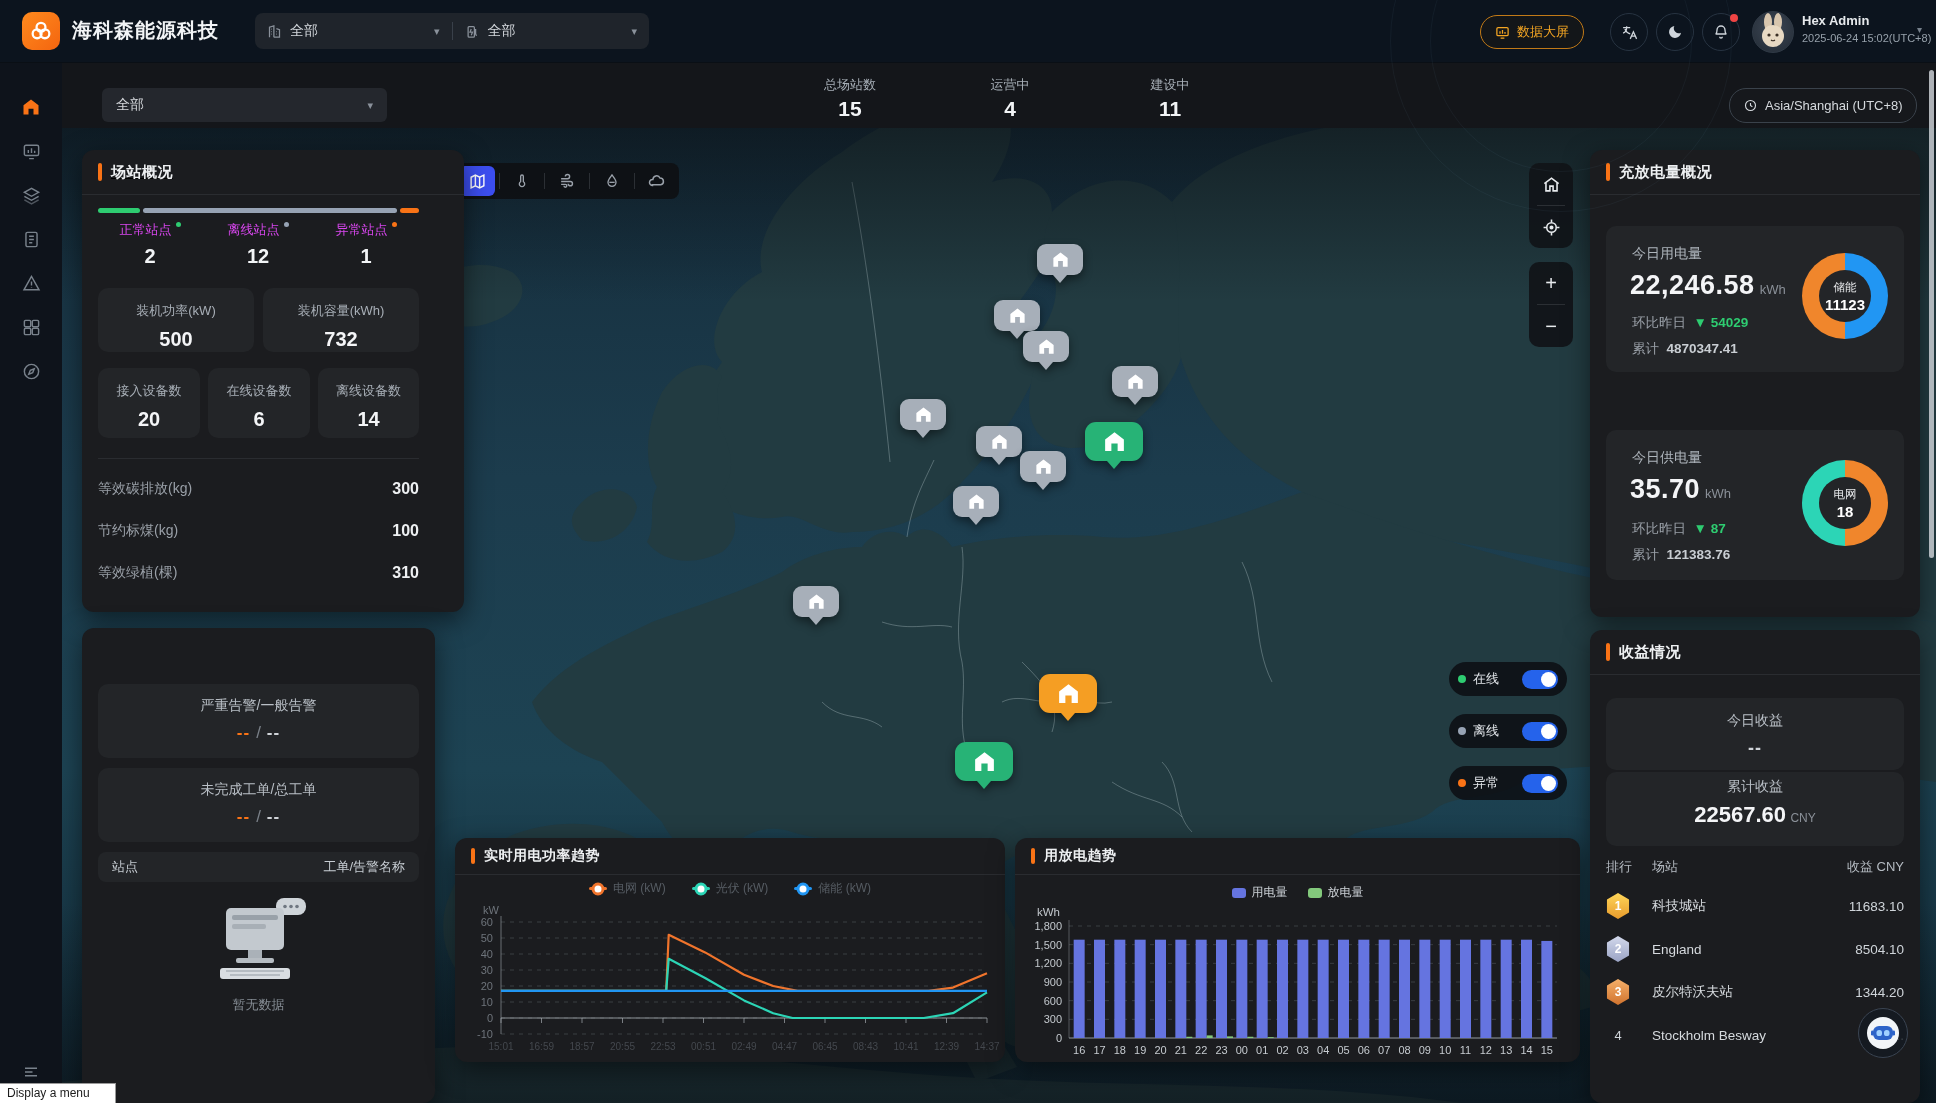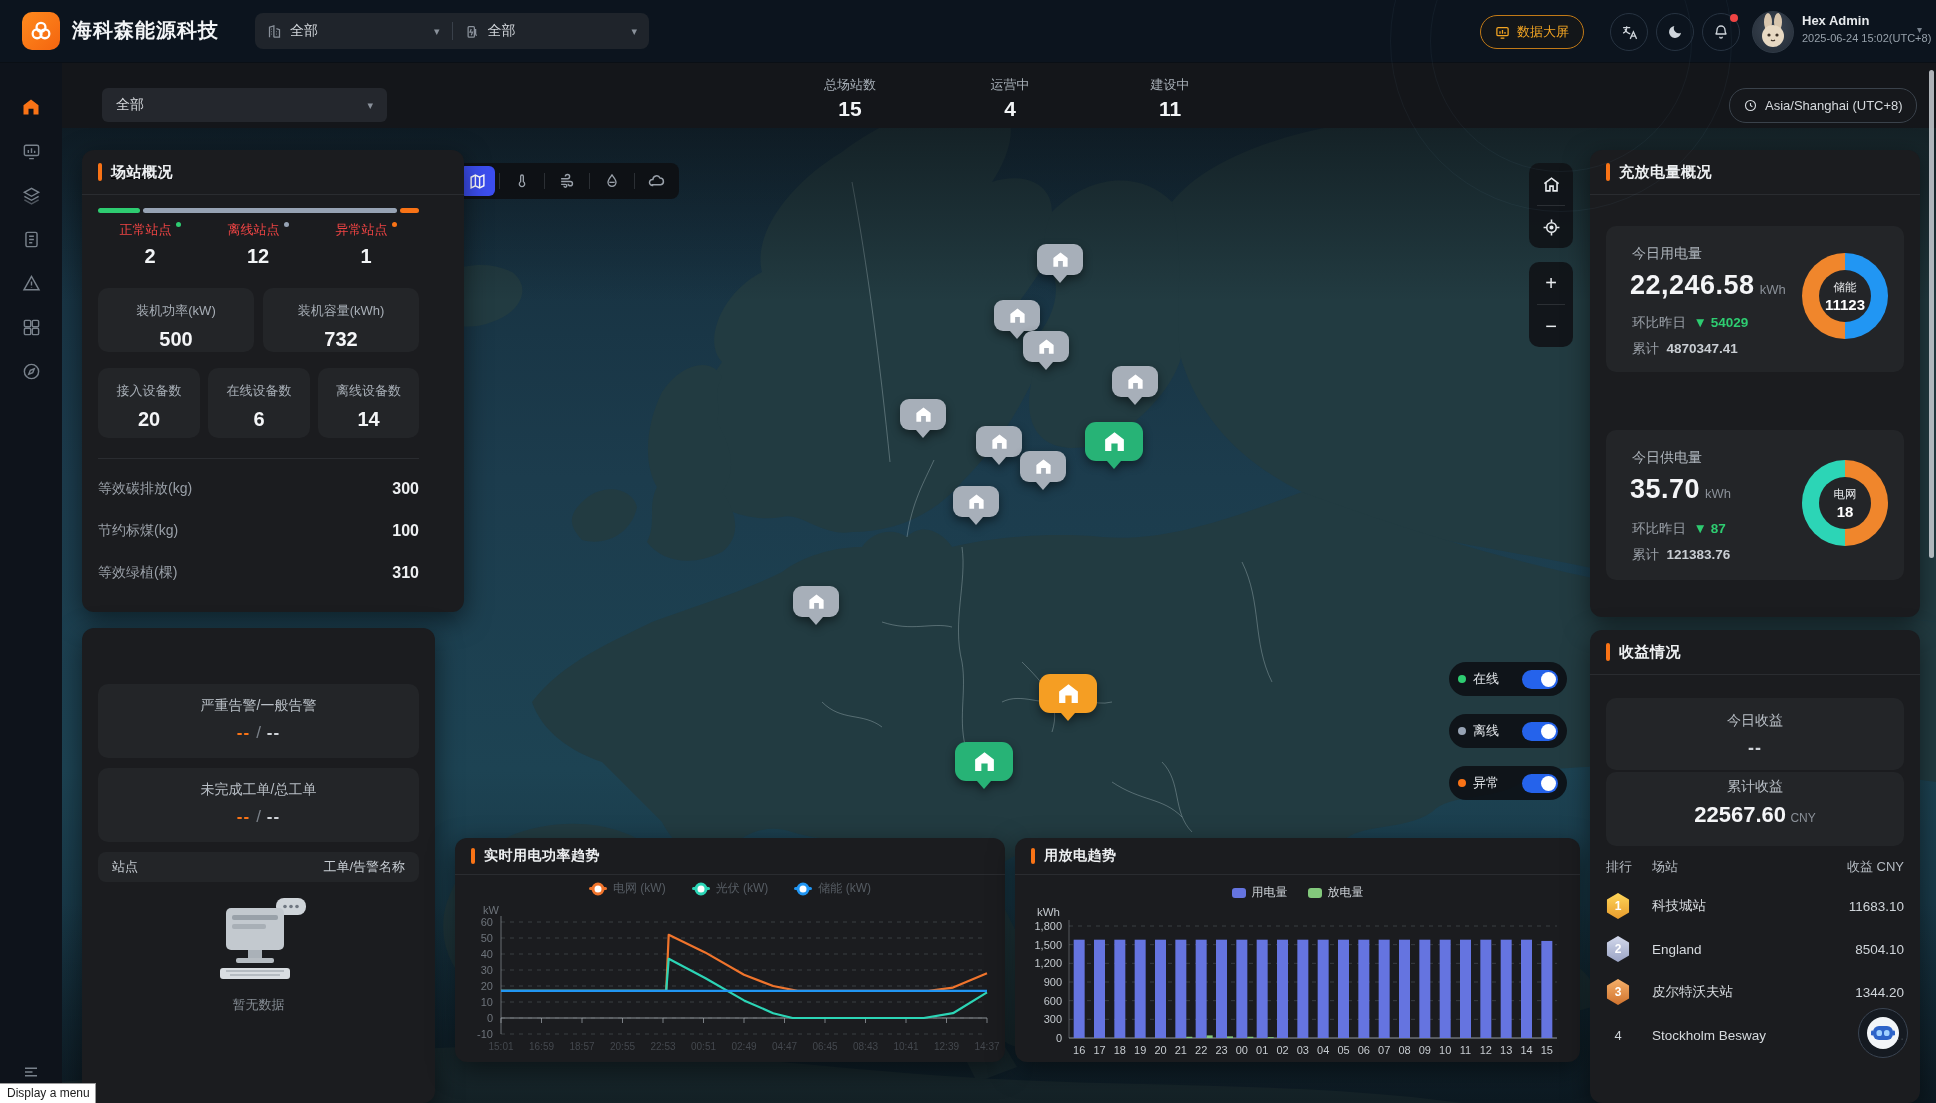--- a/index.html
+++ b/index.html
@@ -65,21 +65,21 @@
   .pin.large svg{width:25px;height:25px;}
   
   .panel{position:absolute;background:#1b1c1f;border-radius:12px;box-shadow:0 8px 26px rgba(0,0,0,.5);z-index:15;}
   .p-head{height:44px;display:flex;align-items:center;padding:0 16px;border-bottom:1px solid #2a2c30;}
   .accent{width:4px;height:18px;background:#f97316;border-radius:2px;margin-right:9px;}
   .p-title{color:#eef0f2;font-size:15px;font-weight:700;letter-spacing:.5px;}
   
   #progressbar{position:absolute;left:16px;top:58px;width:321px;height:5px;display:flex;gap:3px;}
   #progressbar div{border-radius:3px;height:5px;}
   .st-col{position:absolute;top:70px;width:104px;text-align:center;}
-  .st-col .lb{color:#ef4444;font-size:13px;}
+  .st-col .lb{color:#d946ef;font-size:13px;}
   .st-col .dot{display:inline-block;width:5px;height:5px;border-radius:50%;vertical-align:top;margin-left:4px;margin-top:2px;}
   .st-col .vl{color:#f2f4f6;font-size:20px;font-weight:700;margin-top:6px;}
   .mini-card{position:absolute;background:#232528;border-radius:10px;text-align:center;box-sizing:border-box;}
   .mini-card .lb{color:#a8afb7;font-size:13px;margin-top:14px;}
   .mini-card .vl{color:#f4f5f7;font-size:20px;font-weight:700;margin-top:8px;}
   .eco-row{position:absolute;left:16px;width:321px;display:flex;justify-content:space-between;align-items:center;}
   .eco-row .lb{color:#9aa0a8;font-size:14px;}
   .eco-row .vl{color:#eef0f2;font-size:16px;font-weight:700;}
   .hline{position:absolute;left:16px;width:321px;height:1px;background:#2a2c30;}
   
@@ -120,21 +120,21 @@
   .rk-badge{width:24px;height:26px;clip-path:polygon(50% 0,96% 25%,96% 75%,50% 100%,4% 75%,4% 25%);display:flex;align-items:center;justify-content:center;color:#fff;font-size:12px;font-weight:700;}
   .rk-badge.r1{background:linear-gradient(180deg,#ffd659,#e89b2c);}
   .rk-badge.r2{background:linear-gradient(180deg,#d3d9ec,#9aa3c4);}
   .rk-badge.r3{background:linear-gradient(180deg,#f6b06a,#d0732e);}
   .rk-plain{width:24px;text-align:center;color:#cfd4d9;font-size:13px;}
   .rk-station{color:#d6dade;font-size:13.5px;margin-left:22px;flex:1;text-align:left;}
   .rk-val{color:#cfd4d9;font-size:13.5px;}
   
   #assistant{position:absolute;left:1858px;top:1008px;width:48px;height:48px;border-radius:50%;background:rgba(20,26,34,.8);border:1px solid #3a4452;display:flex;align-items:center;justify-content:center;z-index:50;cursor:pointer;}
   #scrollbar{position:absolute;left:1929px;top:70px;width:5px;height:488px;background:#c9ced4;border-radius:3px;opacity:.85;z-index:60;cursor:pointer;}
-  #browser-tip{position:absolute;left:0;bottom:0;background:#ffffff;border:1px solid #9a9a9a;border-left:none;border-bottom:none;color:#1c1c1c;font-size:12px;padding:2px 5px 3px 7px;z-index:70;}
+  #browser-tip{position:absolute;left:0;bottom:0;background:#ffffff;border:1px solid #9a9a9a;border-left:none;border-bottom:none;color:#1c1c1c;font-size:12px;padding:2px 25px 3px 7px;z-index:70;}
 </style>
 </head>
 <body>
 
 <div id="app">
 
   <div id="map">
     <svg width="1874" height="1041" viewBox="0 0 1874 1041">
       <g fill="#223b41" stroke="none">
         <path d="M360,230 C380,205 420,195 450,210 C470,225 460,250 430,260 C400,272 370,260 360,230 Z"></path>

